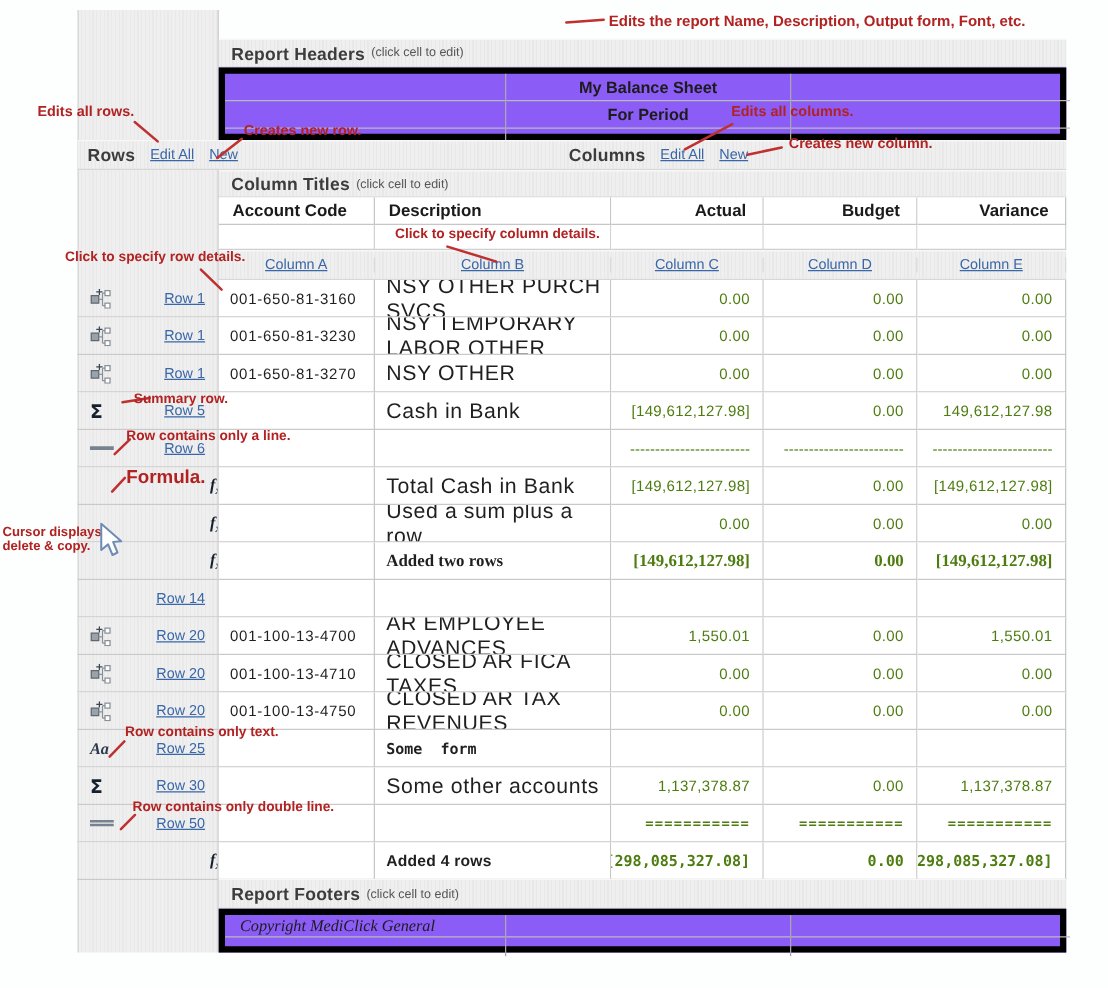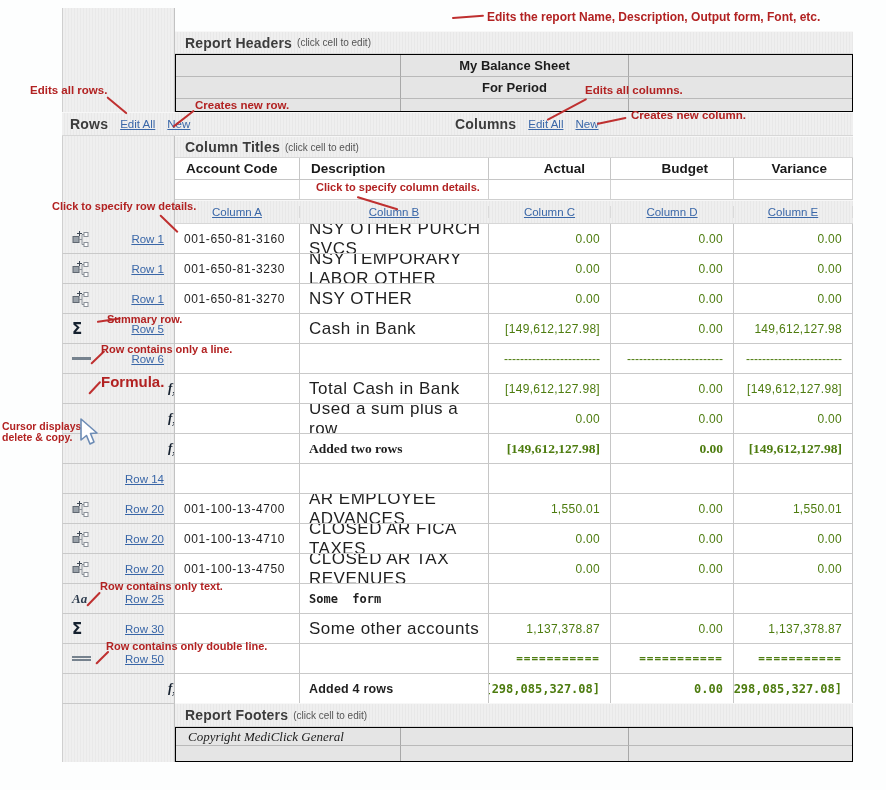--- a/index.html
+++ b/index.html
@@ -7,31 +7,31 @@
         font-family:"Liberation Sans","DejaVu Sans",sans-serif;color:#222;}
   .bar{position:absolute;background:repeating-linear-gradient(90deg,#efefef 0 2px,#e8e8e8 2px 3px);
        border-top:1px solid #f7f7f7;border-bottom:1px solid #d7d7d7;box-sizing:border-box;
        display:flex;align-items:center;}
   .gutter-strip{position:absolute;background:repeating-linear-gradient(90deg,#efefef 0 2px,#e9e9e9 2px 3px);
        border-left:1px solid #cfcfcf;border-right:1px solid #c2c2c2;box-sizing:border-box;}
   .bar-label{font-size:14px;font-weight:bold;color:#3c3c3c;letter-spacing:.2px;}
   .hint{font-size:10px;color:#555;margin-left:5px;font-weight:normal;}
   a.lnk,.lnk{color:#3a67a8;text-decoration:underline;font-size:11.5px;cursor:pointer;white-space:nowrap;}
   
-  .mini{position:absolute;background:#e5e5e5;box-sizing:border-box;border:1px solid #000000;}
+  .mini{position:absolute;background:#8b5cf6;box-sizing:border-box;border:5px solid #000000;}
   .mini .mrow{display:grid;grid-template-columns:225px 228px 223px;box-sizing:border-box;}
   .mini .mcell{border-right:1px solid #a8a8a8;border-bottom:1px solid #b9b9b9;box-sizing:border-box;
        display:flex;align-items:center;justify-content:center;font-weight:bold;font-size:13px;color:#1c1c1c;}
   .mini .mcell:last-child{border-right:none;}
   .mini .mrow:last-child .mcell{border-bottom:none;}
   
   .colgrid{position:absolute;display:grid;grid-template-columns:125px 189px 122px 123px 119px;box-sizing:border-box;}
   .chcell{border-right:1px solid #c6c6c6;border-bottom:1px solid #c6c6c6;box-sizing:border-box;
        display:flex;align-items:center;font-weight:bold;font-size:13.5px;color:#1a1a1a;background:#fff;}
-  .chcell.numh{justify-content:flex-end;padding-right:25px;}
+  .chcell.numh{justify-content:flex-end;padding-right:13px;}
   .chcell.texth{padding-left:11px;}
   .subcell{border-right:1px solid #d2d2d2;border-bottom:1px solid #cfcfcf;box-sizing:border-box;background:#fff;}
   .linkcell{display:flex;align-items:center;justify-content:center;border-right:1px solid #dadada;box-sizing:border-box;}
   
   #data-rows{position:absolute;left:62px;top:224px;width:791px;}
   .drow{display:grid;grid-template-columns:113px 125px 189px 122px 123px 119px;height:30px;box-sizing:border-box;}
   .cell{border-right:1px solid #c6c6c6;border-bottom:1px solid #c9c9c9;box-sizing:border-box;
         display:flex;align-items:center;background:#fff;overflow:hidden;}
   .cell.gutter{background:repeating-linear-gradient(90deg,#efefef 0 2px,#e9e9e9 2px 3px);
         border-left:1px solid #cfcfcf;border-right:1px solid #c2c2c2;justify-content:space-between;

